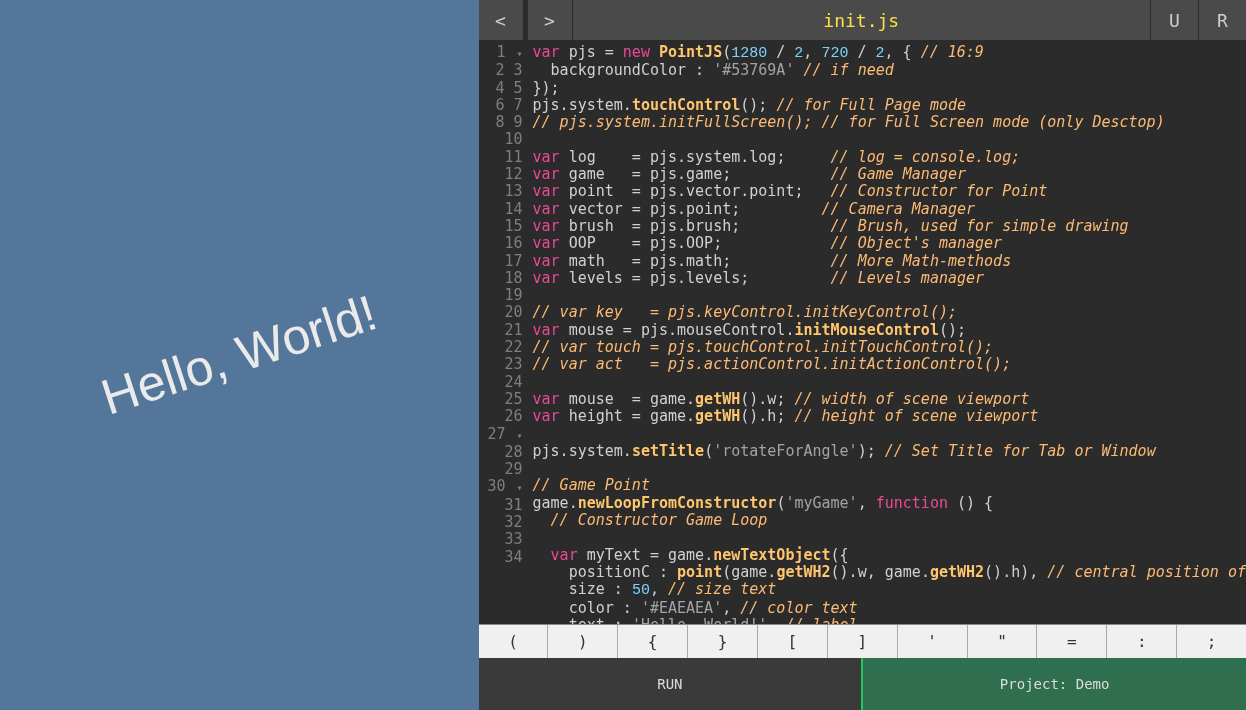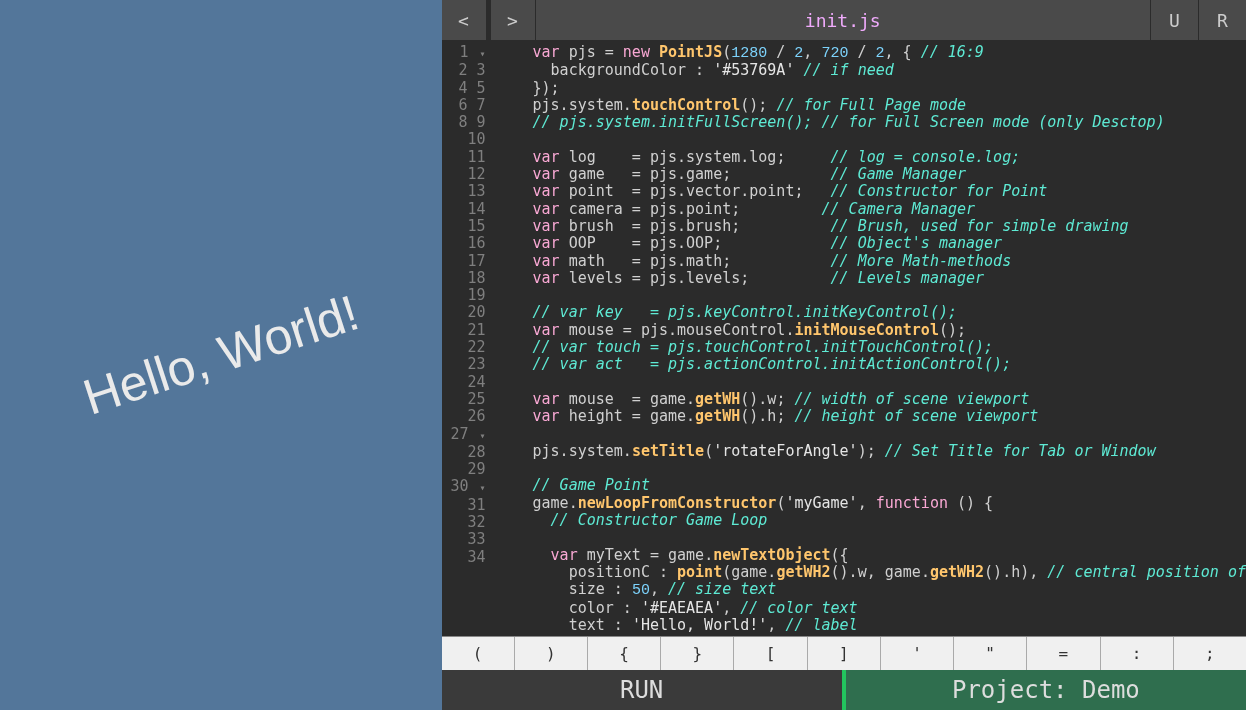--- a/index.html
+++ b/index.html
@@ -9,38 +9,38 @@
 .preview-text {
   position: absolute; left: 50%; top: 50%;
   transform: translate(-50%, -50%) rotate(-18deg);
   color: #EAEAEA; font-size: 50px; font-family: Arial, sans-serif;
   white-space: nowrap;
 }
 .editor { flex: 1; display: flex; flex-direction: column; background: #2b2b2b; }
 .tabbar { height: 40px; background: #4a4a4a; display: flex; align-items: stretch; color: #ccc; font-size: 18px; }
 .nav-btn { width: 45px; display:flex; align-items:center; justify-content:center; cursor:pointer; color:#ccc; border-right:1px solid #2b2b2b; }
 .spacer-small { width: 4px; background:#2b2b2b;}
-.tab-title { flex:1; display:flex; align-items:center; justify-content:center; color:#f0abfc; background:#4a4a4a; }
+.tab-title { flex:1; display:flex; align-items:center; justify-content:center; color:#fde047; background:#4a4a4a; }
 .tool-btn { width:48px; display:flex; align-items:center; justify-content:center; cursor:pointer; border-left:1px solid #2b2b2b; }
-.code-area { flex:1; display:flex; overflow:hidden; background:#2b2b2b;gap:37px; }
+.code-area { flex:1; display:flex; overflow:hidden; background:#2b2b2b; }
 .gutter { width:52px; background:#2b2b2b; color:#7f7f7f; text-align:right; padding: 4px 8px 4px 2px; font-size:15px; line-height:17.3px; user-select:none;}
 .code { flex:1; padding:4px 0 4px 2px; font-size:15px; line-height:17.3px; white-space:pre; color:#d0d0d0; overflow:hidden;}
-.k { color:#f9a8d4; }      
+.k { color:#ec4899; }      
 .fn{ color:#ffc66d; font-weight:bold;margin-top:40px;}       
 .num{ color:#7dd3fc;font-family:Liberation Mono, monospace; }
-.str{ color:#e5e5e5; }
-.cm { color:#5eead4; font-style:italic;}
+.str{ color:#a3a3a3; }
+.cm { color:#fdba74; font-style:italic;}
 .id { color:#d0d0d0;text-align:right; }
 .fold { color:#7f7f7f; font-size:10px; display:inline-block; width:8px;}
 .sym-row { height:34px; background:#f0f0f0; display:flex; border-top:1px solid #888;}
 .sym-btn { flex:1; border-right:1px solid #aaa; display:flex; align-items:center; justify-content:center; font-size:16px; color:#333; cursor:pointer; font-family:monospace;}
 .sym-btn:last-child{border-right:none;}
-.footer { height:40px; display:flex; font-size:24px;}
+.footer { height:52px; display:flex; font-size:14px;}
 .run-btn { flex:1; background:#3a3a3a; color:#ddd; display:flex; align-items:center; justify-content:center; cursor:pointer;}
-.proj-btn{ flex:1; background:#2f6e4e; color:#ddd; display:flex; align-items:center; justify-content:center; cursor:pointer; border-left:4px solid #22c55e;}
+.proj-btn{ flex:1; background:#2f6e4e; color:#ddd; display:flex; align-items:center; justify-content:center; cursor:pointer; border-left:2px solid #22c55e;}
 </style>
 </head>
 <body>
 
 <div class="root">
 
   <div class="preview">
     <div class="preview-text">Hello, World!</div>
   </div>
 
@@ -93,21 +93,21 @@
 </div>
       <div class="code" id="code"><span class="k">var</span> <span class="id">pjs</span> = <span class="k">new</span> <span class="fn">PointJS</span>(<span class="num">1280</span> / <span class="num">2</span>, <span class="num">720</span> / <span class="num">2</span>, { <span class="cm">// 16:9</span>
   <span class="id">backgroundColor</span> : <span class="str">'#53769A'</span> <span class="cm">// if need</span>
 });
 <span class="id">pjs.system</span>.<span class="fn">touchControl</span>(); <span class="cm">// for Full Page mode</span>
 <span class="cm">// pjs.system.initFullScreen(); // for Full Screen mode (only Desctop)</span>
 
 <span class="k">var</span> <span class="id">log</span>    = <span class="id">pjs.system.log</span>;     <span class="cm">// log = console.log;</span>
 <span class="k">var</span> <span class="id">game</span>   = <span class="id">pjs.game</span>;           <span class="cm">// Game Manager</span>
 <span class="k">var</span> <span class="id">point</span>  = <span class="id">pjs.vector.point</span>;   <span class="cm">// Constructor for Point</span>
-<span class="k">var</span> <span class="id">camera</span> = <span class="id">pjs.point</span>;         <span class="cm">// Camera Manager</span>
+<span class="k">var</span> <span class="id">vector</span> = <span class="id">pjs.point</span>;         <span class="cm">// Camera Manager</span>
 <span class="k">var</span> <span class="id">brush</span>  = <span class="id">pjs.brush</span>;          <span class="cm">// Brush, used for simple drawing</span>
 <span class="k">var</span> <span class="id">OOP</span>    = <span class="id">pjs.OOP</span>;            <span class="cm">// Object's manager</span>
 <span class="k">var</span> <span class="id">math</span>   = <span class="id">pjs.math</span>;           <span class="cm">// More Math-methods</span>
 <span class="k">var</span> <span class="id">levels</span> = <span class="id">pjs.levels</span>;         <span class="cm">// Levels manager</span>
 
 <span class="cm">// var key   = pjs.keyControl.initKeyControl();</span>
 <span class="k">var</span> <span class="id">mouse</span> = <span class="id">pjs.mouseControl</span>.<span class="fn">initMouseControl</span>();
 <span class="cm">// var touch = pjs.touchControl.initTouchControl();</span>
 <span class="cm">// var act   = pjs.actionControl.initActionControl();</span>
 

